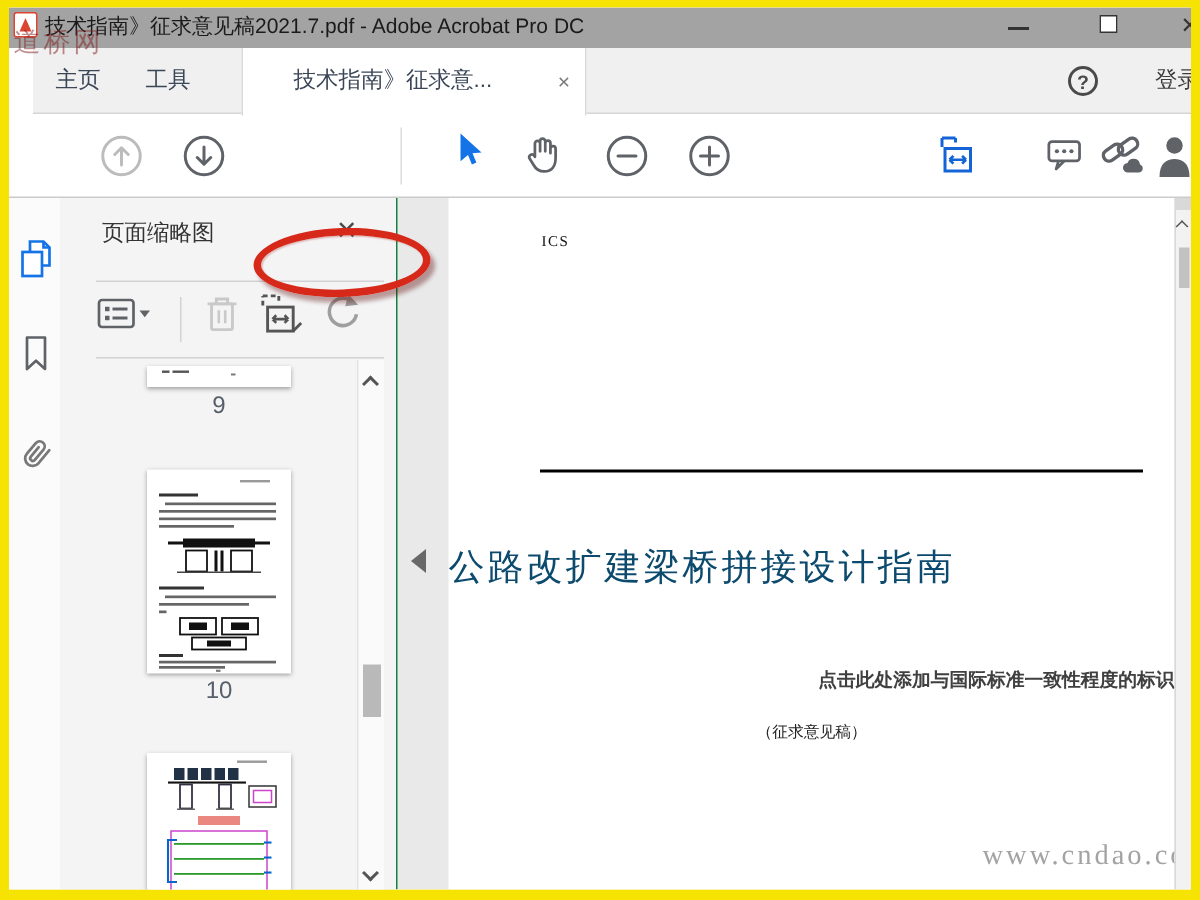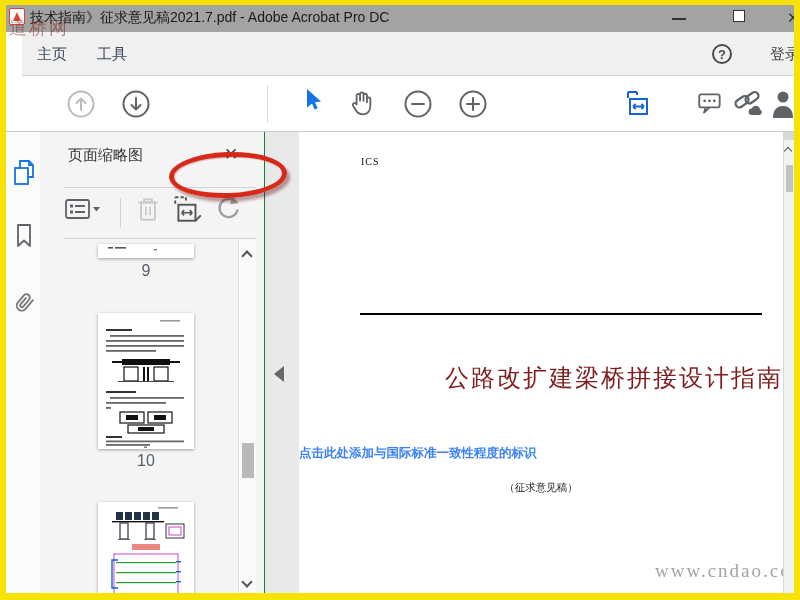--- a/index.html
+++ b/index.html
@@ -69,22 +69,22 @@
 
   .collapse-arrow { position:absolute; left:268px; top:234px; width:0; height:0;
     border-top:8px solid transparent; border-bottom:8px solid transparent; border-right:10px solid #686868; }
 
   .page { position:absolute; left:293px; top:0; width:484px; height:461px; background:#fff; }
   .ics { position:absolute; left:62px; top:24px; font-family:"Liberation Serif","DejaVu Serif",serif; font-size:10px; letter-spacing:1px; color:#111; }
   .db14 { position:absolute; right:50px; top:8px; font-family:"Liberation Serif","DejaVu Serif",serif; font-size:38px; font-weight:bold; color:#000; }
   .std-title { position:absolute; left:48px; top:60px; font-size:22px; font-weight:500; letter-spacing:33px; color:#000; white-space:nowrap; }
   .std-num { position:absolute; right:47px; top:100px; font-family:"Liberation Serif","DejaVu Serif",serif; font-size:12px; color:#000; }
   .rule { position:absolute; left:61px; top:181px; width:402px; height:2px; background:#000; }
-  .main-title { position:absolute; left:0; top:230px; width:484px; text-align:right; font-size:24px; font-weight:500; letter-spacing:2px; color:#7f1d1d; }
-  .conformity { position:absolute; left:0; top:313px; width:484px; text-align:left; font-size:12.5px; font-weight:bold; color:#3b82f6; }
+  .main-title { position:absolute; left:0; top:230px; width:484px; text-align:left; font-size:24px; font-weight:500; letter-spacing:2px; color:#0c4a6e; }
+  .conformity { position:absolute; left:0; top:313px; width:484px; text-align:right; font-size:12.5px; font-weight:bold; color:#404040; }
   .draft { position:absolute; left:0; top:349px; width:484px; text-align:center; font-family:"Liberation Serif","DejaVu Serif",serif; font-size:10.5px; color:#222; }
   .site-wm { position:absolute; left:649px; top:428px; font-family:"Liberation Serif","DejaVu Serif",serif; font-size:19px; letter-spacing:2px; color:#a3a3a3; }
 
   .dscroll { position:absolute; left:777px; top:0; width:11px; height:461px; background:#f2f2f2; border-left:1px solid #d8d8d8; }
   .dscroll .topbtn { position:absolute; left:0; top:0; width:10px; height:8px; background:#d9d9d9; }
   .dscroll .thumbbar { position:absolute; left:1.5px; top:33px; width:7px; height:27px; background:#c2c2c2; }
 </style>
 </head>
 <body>
 
@@ -98,20 +98,24 @@
       <div class="win-title">技术指南》征求意见稿2021.7.pdf - Adobe Acrobat Pro DC</div>
       <div class="btn-min"></div>
       <div class="btn-max"></div>
       <div class="btn-close">✕</div>
     </div>
     <div class="wm-tl">道桥网</div>
 
     <div class="tabbar">
       <div class="tab tab-home">主页</div>
       <div class="tab tab-tools">工具</div>
+      <div class="doctab">
+        <div class="lbl">技术指南》征求意...</div>
+        <div class="x">×</div>
+      </div>
       <div class="help-circle">?</div>
       <div class="signin">登录</div>
     </div>
 
     <div class="toolbar">
       <span class="tico" style="left:60px;">
         <svg width="30" height="30" viewBox="0 0 30 30">
             <circle cx="15" cy="15" r="12.5" fill="none" stroke="#bcbcbc" stroke-width="2"></circle>
             <path d="M15,21 V10 M10.5,14 L15,9.5 L19.5,14" fill="none" stroke="#bcbcbc" stroke-width="2" stroke-linecap="round" stroke-linejoin="round"></path>
           </svg>

